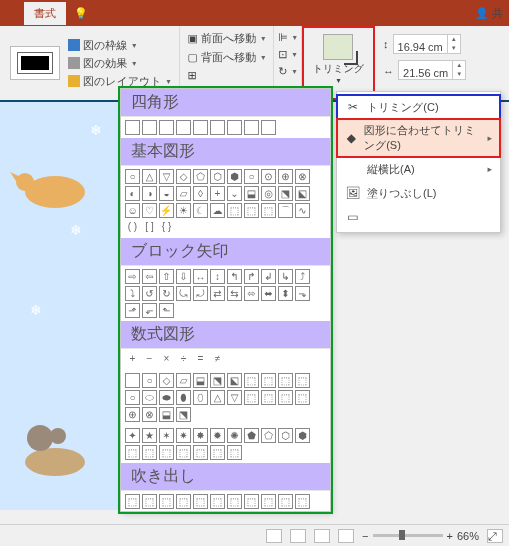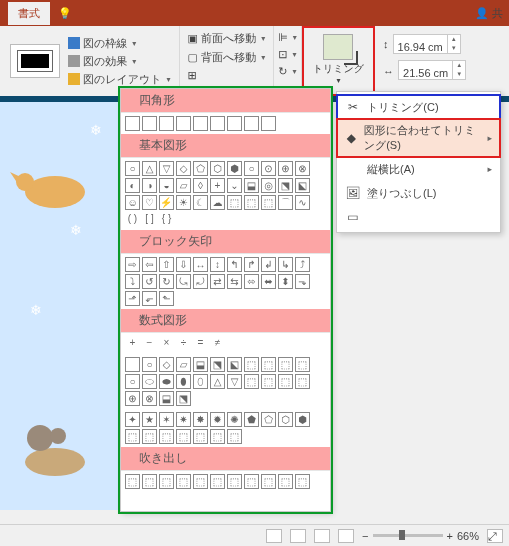--- a/index.html
+++ b/index.html
@@ -1,24 +1,24 @@
 <!DOCTYPE html>
 <html><head>
 <meta charset="utf-8">
 <style>
   *{box-sizing:border-box;margin:0;padding:0;font-family:"Meiryo UI","Segoe UI",sans-serif;font-size:11px;color:#444}
   body{background:#f0f0f0;width:509px;height:546px;position:relative;overflow:hidden}
   
-  .titlebar{height:26px;background:#a83a1f;display:flex;align-items:center;padding-left:8px;color:#fff}
+  .titlebar{height:26px;background:#a83a1f;display:flex;align-items:center;padding-left:24px;color:#fff}
   .titlebar .tab{background:#f0f0f0;color:#a83a1f;padding:4px 10px;font-size:11px}
   .titlebar .bulb{margin:0 8px;color:#fff}
   .titlebar .tell{color:#fff;opacity:.9}
   .titlebar .share{margin-left:auto;margin-right:6px;color:#fff}
   
-  .ribbon{height:76px;background:#f0f0f0;border-bottom:6px solid #0c4a6e;display:flex;position:relative}
+  .ribbon{height:76px;background:#f0f0f0;border-bottom:2px solid #0c4a6e;display:flex;position:relative}
   .rgroup{border-right:1px solid #d9d9d9;padding:4px 6px;display:flex;flex-direction:column;gap:2px}
   .thumb{width:50px;height:34px;background:#fff;border:1px solid #bbb;display:flex;align-items:center;justify-content:center;margin:4px}
   .thumb .pic{width:34px;height:20px;background:#000;border:3px solid #fff;outline:1px solid #666}
   .rline{display:flex;align-items:center;gap:3px;white-space:nowrap;padding:1px 2px}
   .sw{width:12px;height:12px;display:inline-block}
   .dd{font-size:8px;color:#666;margin-left:2px}
   .cropgrp{padding:3px 4px;display:flex;flex-direction:column;align-items:center;gap:0}
   .cropgrp .cimg{width:30px;height:26px;background:#dfe9cf;border:1px solid #aaa;position:relative}
   .cropgrp .cimg::after{content:"";position:absolute;right:-6px;bottom:-6px;width:12px;height:12px;border:2px solid #444;border-top:none;border-left:none}
   .cropgrp .clabel{font-size:10px;margin-top:2px}
@@ -33,21 +33,21 @@
   .menu{position:absolute;right:8px;top:91px;background:#fff;border:1px solid #c9c9c9;box-shadow:2px 2px 6px rgba(0,0,0,.2);width:165px;padding:3px 0;z-index:30}
   .mi{display:flex;align-items:center;gap:6px;padding:4px 8px;position:relative}
   .mi .ico{width:16px;height:16px;display:flex;align-items:center;justify-content:center;font-size:12px}
   .mi .ar{margin-left:auto;font-size:9px;color:#666}
   .mi.hov{background:#fbe2d5}
   .hl-blue{outline:2px solid #2030d0;outline-offset:-1px}
   .hl-redm{outline:2px solid #e02020;outline-offset:-1px}
   
   .gallery{position:absolute;left:120px;top:88px;width:211px;height:424px;background:#fff;border:1px solid #c9c9c9;box-shadow:2px 2px 6px rgba(0,0,0,.18);z-index:20;overflow:hidden}
   .hl-green{outline:2px solid #0a9a28;outline-offset:0}
-  .gcat{background:#fca5a5;padding:3px 18px;font-size:12px;color:#555;border-bottom:1px solid #e6e6e6}
+  .gcat{background:#c4b5fd;padding:3px 10px;font-size:16px;color:#555;border-bottom:1px solid #e6e6e6}
   .grow{display:flex;flex-wrap:wrap;padding:3px 4px;gap:2px}
   .gs{width:15px;height:15px;border:1px solid #888;font-size:10px;line-height:13px;text-align:center;color:#666;background:#fff}
   .gs.nb{border:none}
   
   .canvas{position:absolute;left:0;top:102px;width:122px;height:408px;background:#d2e8ff}
   .canvas .flake{position:absolute;color:#fff;font-size:14px}
   .statusbar{position:absolute;left:0;right:0;bottom:0;height:22px;background:#f0f0f0;border-top:1px solid #d0d0d0;display:flex;align-items:center;justify-content:flex-end;padding:0 6px;gap:8px}
   .zoom{display:flex;align-items:center;gap:4px}
   .ztrack{width:70px;height:3px;background:#c0c0c0;position:relative}
   .zthumb{width:6px;height:10px;background:#666;position:absolute;top:-4px;left:38%}

